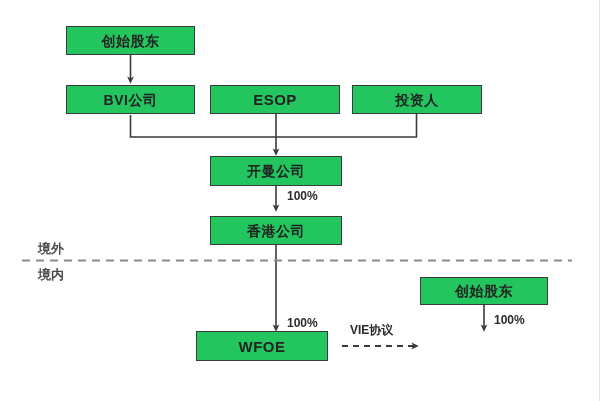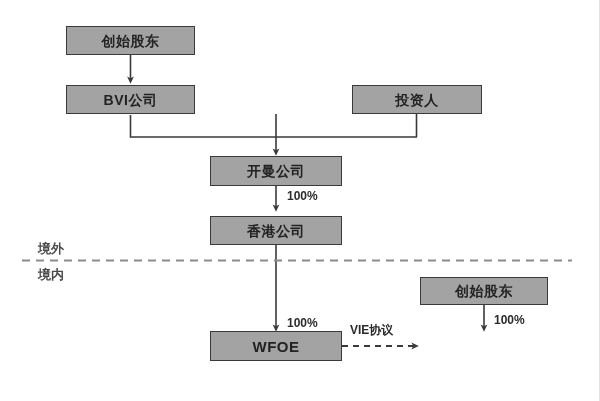--- a/index.html
+++ b/index.html
@@ -13,21 +13,21 @@
     height: 401px;
     background: #ffffff;
     font-family: "Liberation Sans", "DejaVu Sans", sans-serif;
     overflow: hidden;
     border-right: 1px solid #e3e3e3;
     box-sizing: border-box;
   }
   .node {
     position: absolute;
     border: 1.6px solid #3a3a3a;
-    background: #a3a3a3;
+    background: #22c55e;
     box-sizing: border-box;
     display: flex;
     align-items: center;
     justify-content: center;
     color: #222222;
     font-weight: bold;
     letter-spacing: 0.5px;
   }
   .node span {
     display: block;
@@ -96,34 +96,37 @@
   </svg>
 
   <div class="node" style="left:66px; top:26px; width:129px; height:29px;">
     <span class="cn">创始股东</span>
   </div>
 
   <div class="node" style="left:66px; top:85px; width:129px; height:29px;">
     <span class="cn">BVI公司</span>
   </div>
 
+  <div class="node" style="left:210px; top:85px; width:130px; height:29px;">
+    <span class="en">ESOP</span>
+  </div>
 
   <div class="node" style="left:352px; top:85px; width:130px; height:29px;">
     <span class="cn">投资人</span>
   </div>
 
   <div class="node" style="left:210px; top:156px; width:132px; height:30px;">
     <span class="cn">开曼公司</span>
   </div>
 
   <div class="node" style="left:210px; top:216px; width:132px; height:29px;">
     <span class="cn">香港公司</span>
   </div>
 
-  <div class="node" style="left:210px; top:331px; width:132px; height:30px;text-align:center;">
+  <div class="node" style="left:196px; top:331px; width:132px; height:30px;text-align:center;">
     <span class="en">WFOE</span>
   </div>
 
   <div class="node" style="left:420px; top:277px; width:128px; height:28px;">
     <span class="cn">创始股东</span>
   </div>
 
 
   <div class="label" style="left:287px; top:190px;">100%</div>
 

